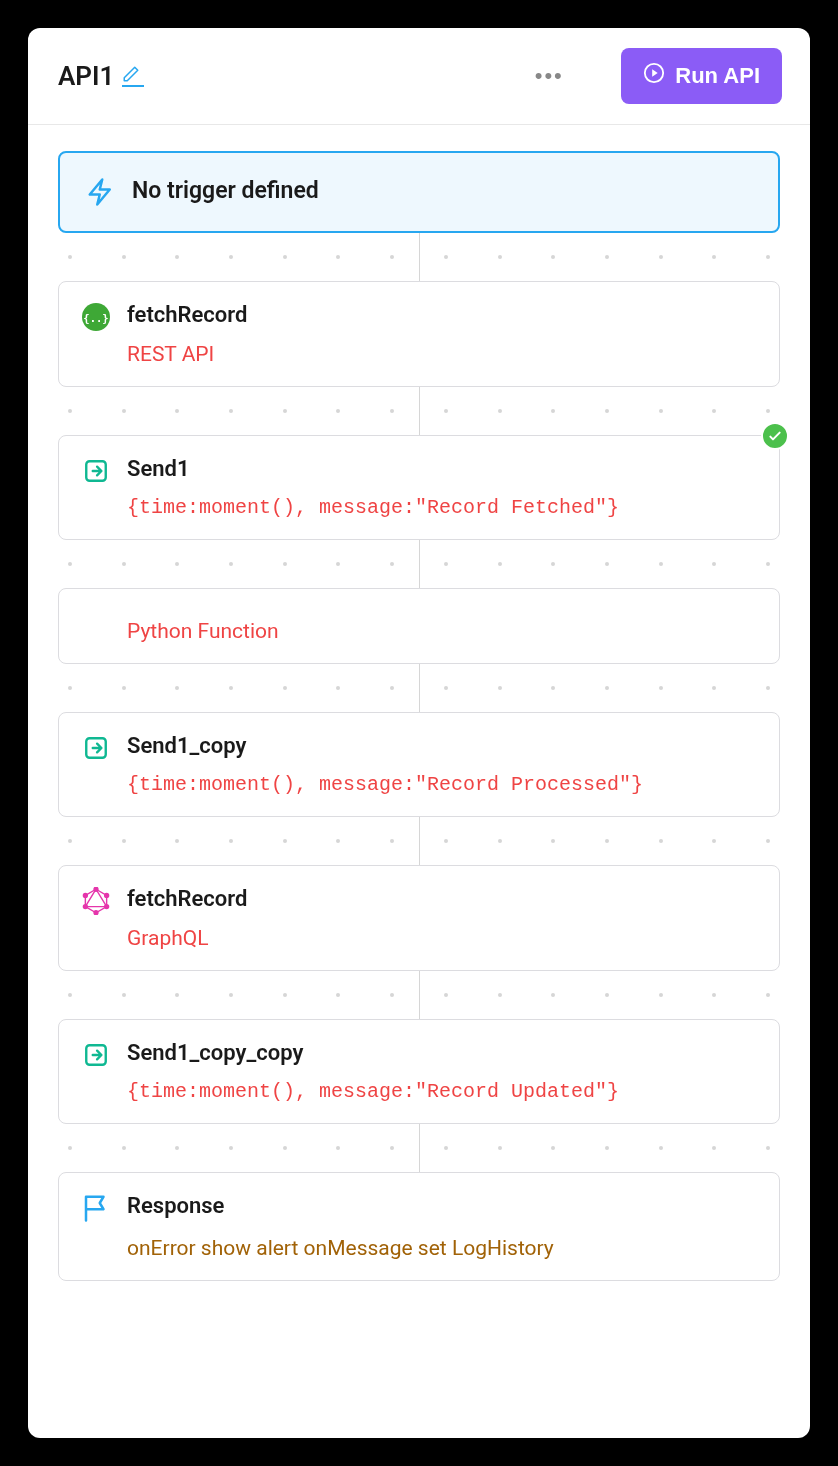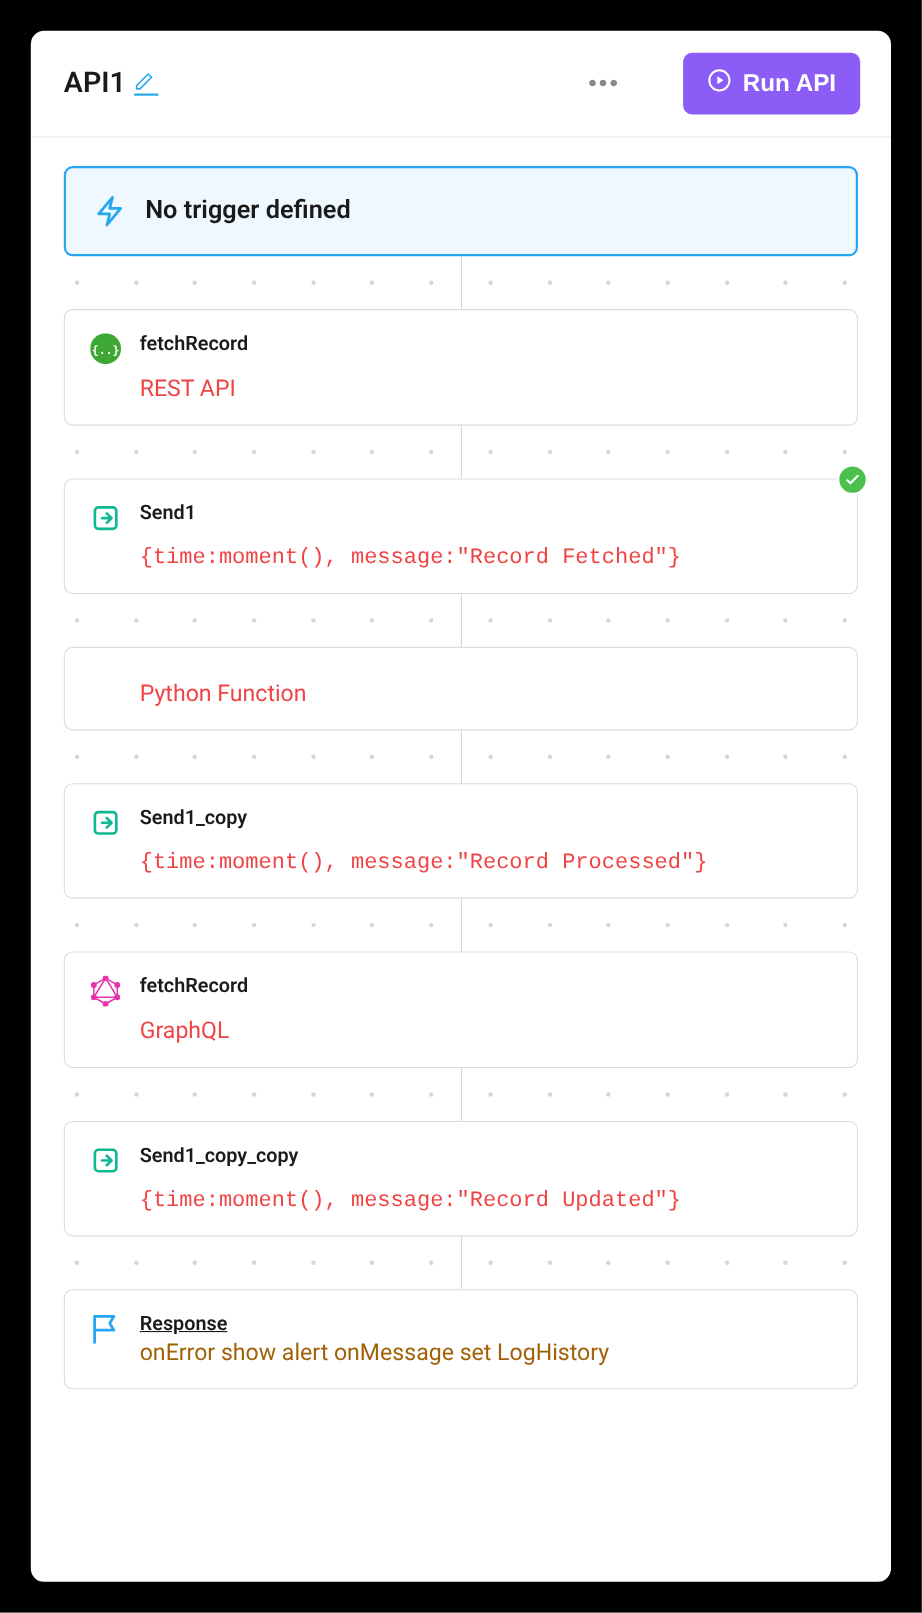--- a/index.html
+++ b/index.html
@@ -95,21 +95,21 @@
     background: #fff;
     padding: 20px 22px;
     position: relative;
   }
   .block-row { display: flex; align-items: flex-start; gap: 16px; }
   .block-icon {
     width: 30px; height: 30px; flex-shrink: 0;
     display: flex; align-items: center; justify-content: center;
   }
   .block-title {
-    font-size: 18px;
+    font-size: 22px;
     font-weight: 600;
     color: #1a1a1a;
   }
   .block-sub {
     font-size: 21px;
     color: #ef4444;
     margin-top: 10px;
     margin-left: 46px;
   }
   .block-sub.mono {
@@ -128,21 +128,21 @@
     position: absolute;
     top: -14px; right: -10px;
     width: 28px; height: 28px;
     background: #4cc04c;
     border-radius: 50%;
     display: flex; align-items: center; justify-content: center;
     border: 2px solid #fff;
   }
   .badge-check svg { width: 16px; height: 16px; }
 
-  .response-block .block-title { margin-bottom: 4px; text-decoration: underline; }
+  .response-block .block-title { margin-bottom: 18px; }
   .response-block .resp-sub {
     font-size: 21px;
     color: #a16207;
   }
 
   
   .ico-lightning { color: #27a7f0; }
   .ico-flag { color: #27a7f0; }
 </style>
 </head>

